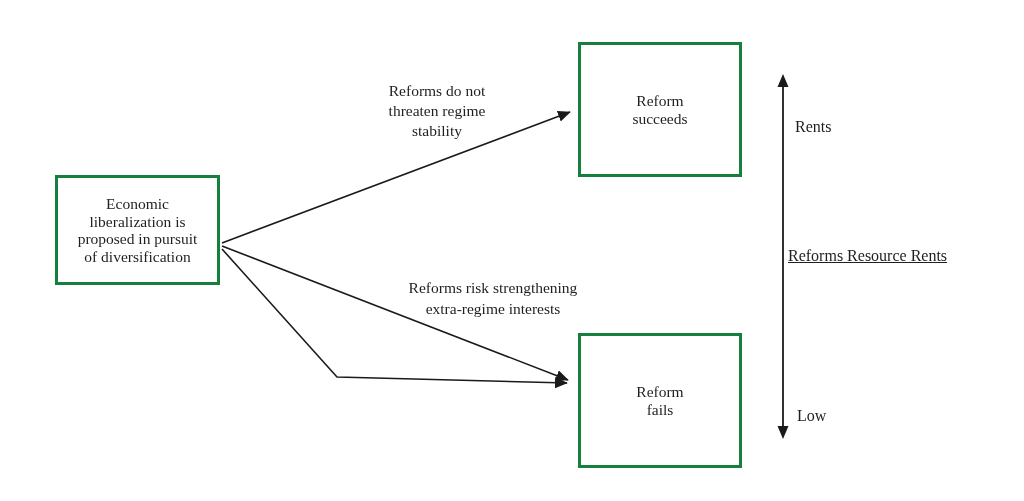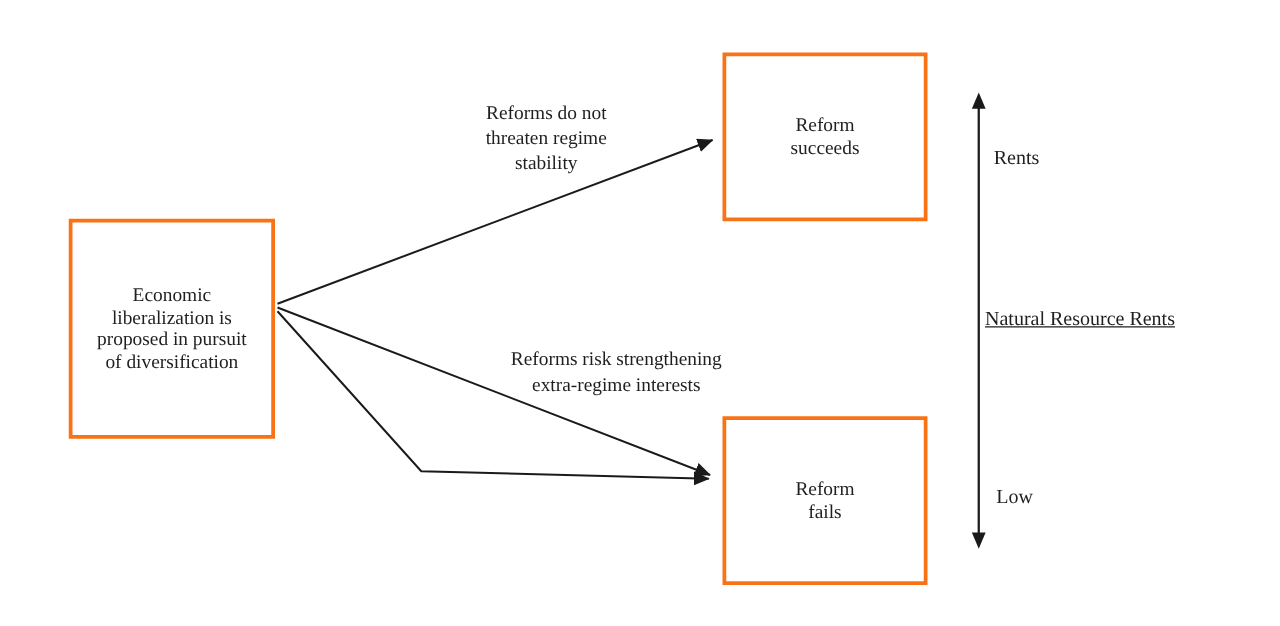--- a/index.html
+++ b/index.html
@@ -19,31 +19,31 @@
   .arrows-layer {
     position: absolute;
     left: 0;
     top: 0;
     width: 1024px;
     height: 501px;
   }
   .node-box {
     position: absolute;
     box-sizing: border-box;
-    border: 3px solid #f97316;
+    border: 3px solid #15803d;
     background: #ffffff;
     display: flex;
     align-items: center;
     justify-content: center;
     text-align: center;
     font-size: 15.5px;
     line-height: 17.5px;
     white-space: pre-line;
   }
-  .box-source { left: 55px; top: 175px; width: 165px; height: 176px; text-align: center; }
+  .box-source { left: 55px; top: 175px; width: 165px; height: 110px; text-align: center; }
   .box-success { left: 578px; top: 42px;  width: 164px; height: 135px; }
   .box-failure { left: 578px; top: 333px; width: 164px; height: 135px; }
 
   .edge-label {
     position: absolute;
     transform: translateX(-50%);
     text-align: center;
     font-size: 15.5px;
     white-space: pre-line;
   }
@@ -51,21 +51,21 @@
   .label-middle { left: 493px; top: 277px; line-height: 21px; }
   .label-bottom { left: 421px; top: 394px; line-height: 21px; }
 
   .axis-label {
     position: absolute;
     font-size: 16px;
     white-space: nowrap;
   }
   .axis-high  { left: 795px; top: 118px; }
   .axis-title { left: 788px; top: 247px; text-decoration: underline; }
-  .axis-low   { left: 797px; top: 389px; }
+  .axis-low   { left: 797px; top: 407px; }
 </style>
 </head>
 <body>
 
 <div class="canvas">
 
   <svg class="arrows-layer" viewBox="0 0 1024 501" xmlns="http://www.w3.org/2000/svg">
     <defs>
       <marker id="arrowhead" markerWidth="9" markerHeight="8" refX="7.5" refY="3.5" orient="auto" markerUnits="strokeWidth">
         <path d="M0,0 L8,3.5 L0,7 Z" fill="#1a1a1a"></path>
@@ -97,17 +97,17 @@
   <div class="edge-label label-top">Reforms do not
 threaten regime
 stability</div>
 
   <div class="edge-label label-middle">Reforms risk strengthening
 extra-regime interests</div>
 
 
   <div class="axis-label axis-high">Rents</div>
 
-  <div class="axis-label axis-title">Natural Resource Rents</div>
+  <div class="axis-label axis-title">Reforms Resource Rents</div>
 
   <div class="axis-label axis-low">Low</div>
 
 </div>
 
 </body></html>

